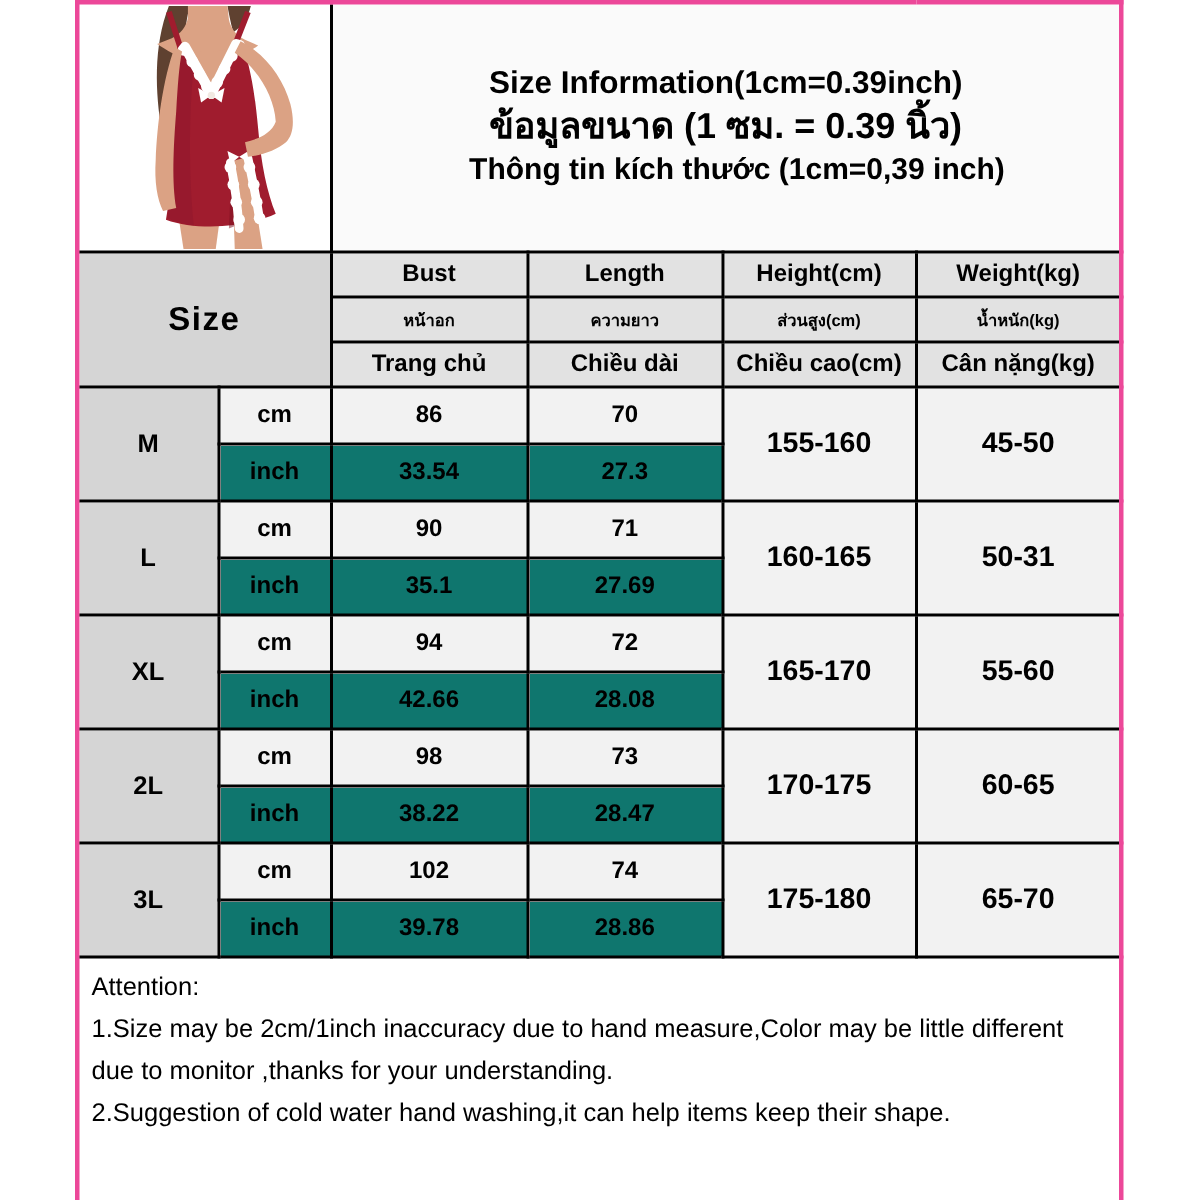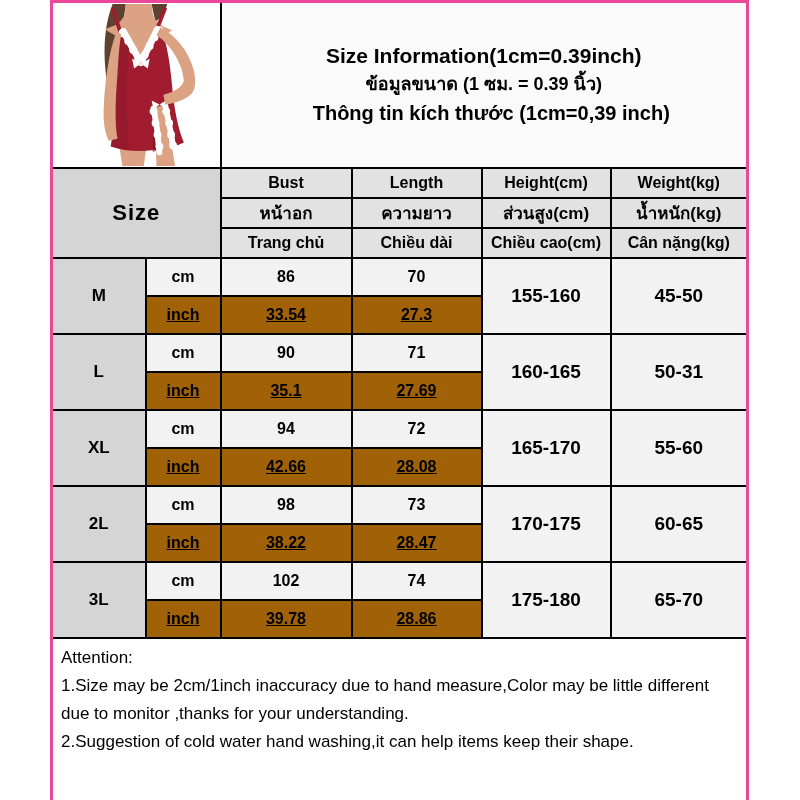--- a/index.html
+++ b/index.html
@@ -25,29 +25,29 @@
   col.c4{width:129px;} col.c5{width:137px;}
   
   tr.r-top{height:166px;}
   tr.r-hdr{height:30px;}
   tr.r-data{height:38px;}
   tr.r-att{height:164px;padding-left:30px;}
 
   .cell-image{background:#ffffff;padding:0;}
   .cell-title{background:#fafafa;}
   .title-en{font-size:21px;font-weight:bold;line-height:29px;}
-  .title-th{font-size:18px;font-weight:bold;line-height:29px;}
+  .title-th{font-size:24px;font-weight:bold;line-height:29px;}
   .title-vi{font-size:20px;font-weight:bold;line-height:29px;margin-left:15px;}
 
   .size-head{background:#d5d5d5;font-size:22px;letter-spacing:1px;}
   .hdr{background:#e2e2e2;font-size:16px;}
-  .hdr-th{font-size:17px;}
+  .hdr-th{font-size:11px;}
   .col-size{background:#d5d5d5;font-size:17px;}
   .bg-l{background:#f2f2f2;}
-  .bg-w{background:#a16207;text-decoration:underline;}
+  .bg-w{background:#0f766e;}
   .unit{font-size:16px;}
   .val{font-size:16px;}
   .merge{background:#f2f2f2;font-size:19px;}
 
   .cell-attention{
     background:#ffffff;text-align:left;vertical-align:top;
     font-weight:normal;font-size:17px;padding:5px 8px;
   }
   .cell-attention div{line-height:28px;}
   svg.photo{display:block;margin:0 auto;}

